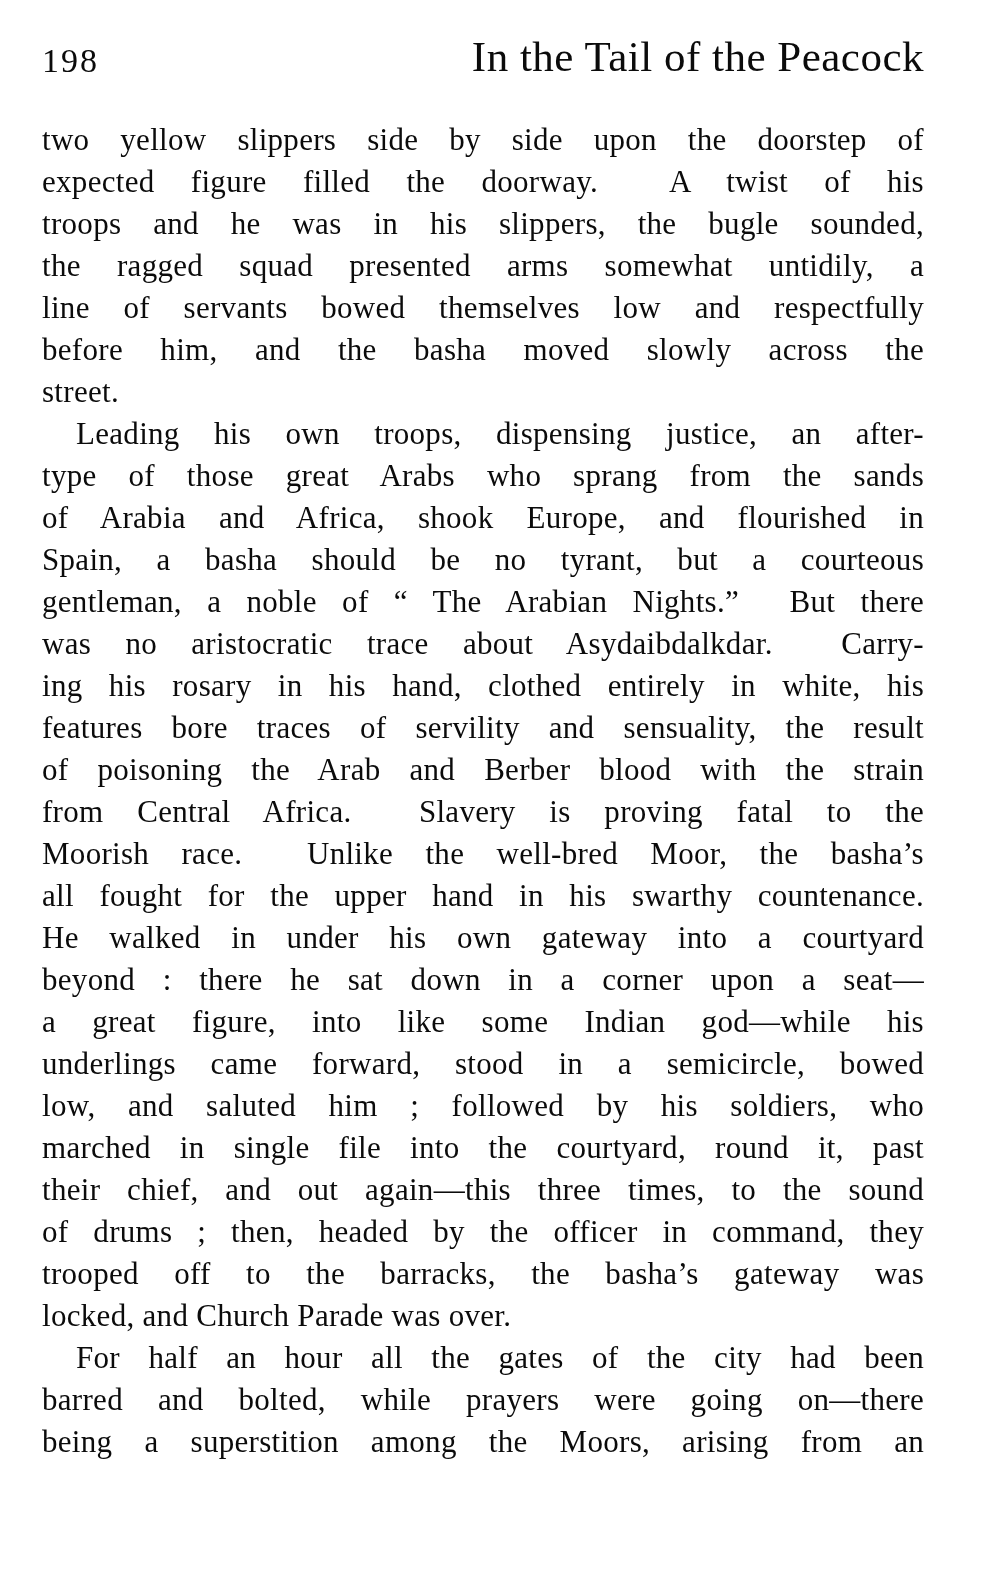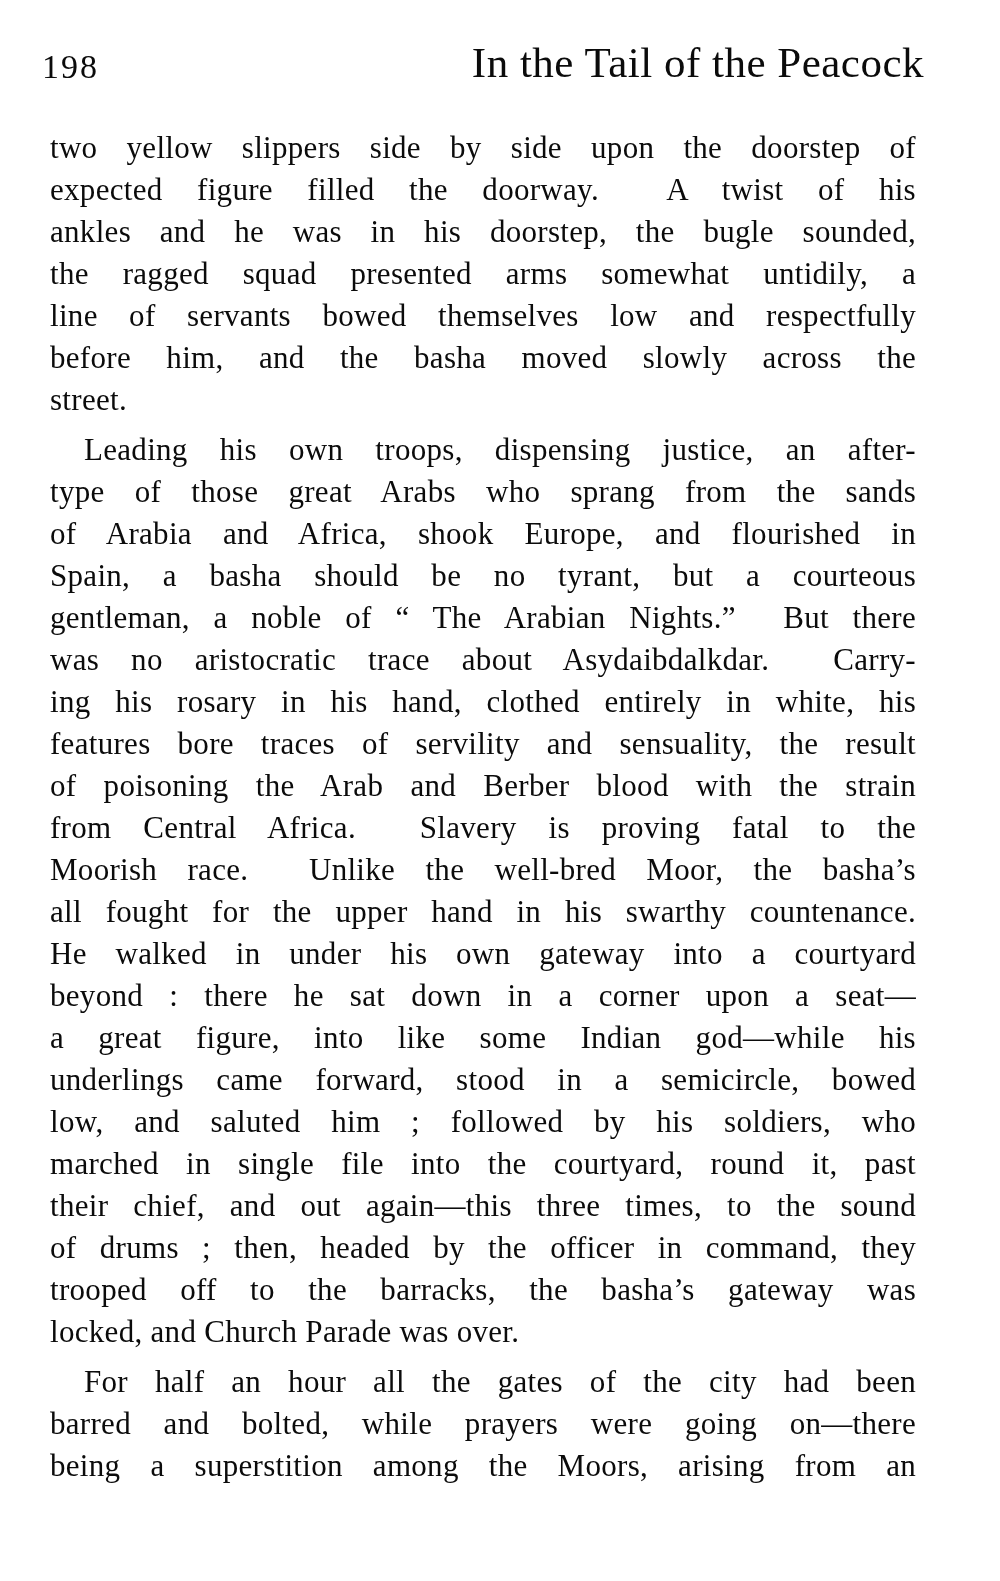--- a/index.html
+++ b/index.html
@@ -11,21 +11,21 @@
     position: relative;
     width: 1000px;
     height: 1581px;
     background: #ffffff;
     overflow: hidden;
     font-family: "Liberation Serif", "DejaVu Serif", serif;
     color: #0b0b0b;
   }
   .running-header {
     position: absolute;
-    top: 38px;
+    top: 32px;
     left: 42px;
     width: 882px;
     height: 52px;
   }
   .page-number {
     position: absolute;
     left: 0;
     top: 10px;
     font-size: 34px;
     letter-spacing: 2px;
@@ -41,21 +41,21 @@
     letter-spacing: 0.5px;
     white-space: nowrap;
   }
   .page-body {
     position: absolute;
     top: 119px;
     left: 42px;
     width: 882px;
   }
   .paragraph {
-    margin: 8px;
+    margin: 0;
   }
   .line {
     font-size: 31px;
     line-height: 42px;
     height: 42px;
     letter-spacing: 0.3px;
     text-align: justify;
     text-align-last: justify;
     white-space: nowrap;
   }
@@ -73,21 +73,21 @@
 
 <div class="page">
   <div class="running-header">
     <span class="page-number">198</span>
     <span class="header-title">In the Tail of the Peacock</span>
   </div>
   <div class="page-body">
       <div class="paragraph">
         <div class="line">two yellow slippers side by side upon the doorstep of</div>
         <div class="line">expected figure filled the doorway.&nbsp; A twist of his</div>
-        <div class="line">ankles and he was in his doorstep, the bugle sounded,</div>
+        <div class="line">troops and he was in his slippers, the bugle sounded,</div>
         <div class="line">the ragged squad presented arms somewhat untidily, a</div>
         <div class="line">line of servants bowed themselves low and respectfully</div>
         <div class="line">before him, and the basha moved slowly across the</div>
         <div class="line last-left">street.</div>
       </div>
       <div class="paragraph">
         <div class="line indent">Leading his own troops, dispensing justice, an after-</div>
         <div class="line">type of those great Arabs who sprang from the sands</div>
         <div class="line">of Arabia and Africa, shook Europe, and flourished in</div>
         <div class="line">Spain, a basha should be no tyrant, but a courteous</div>

